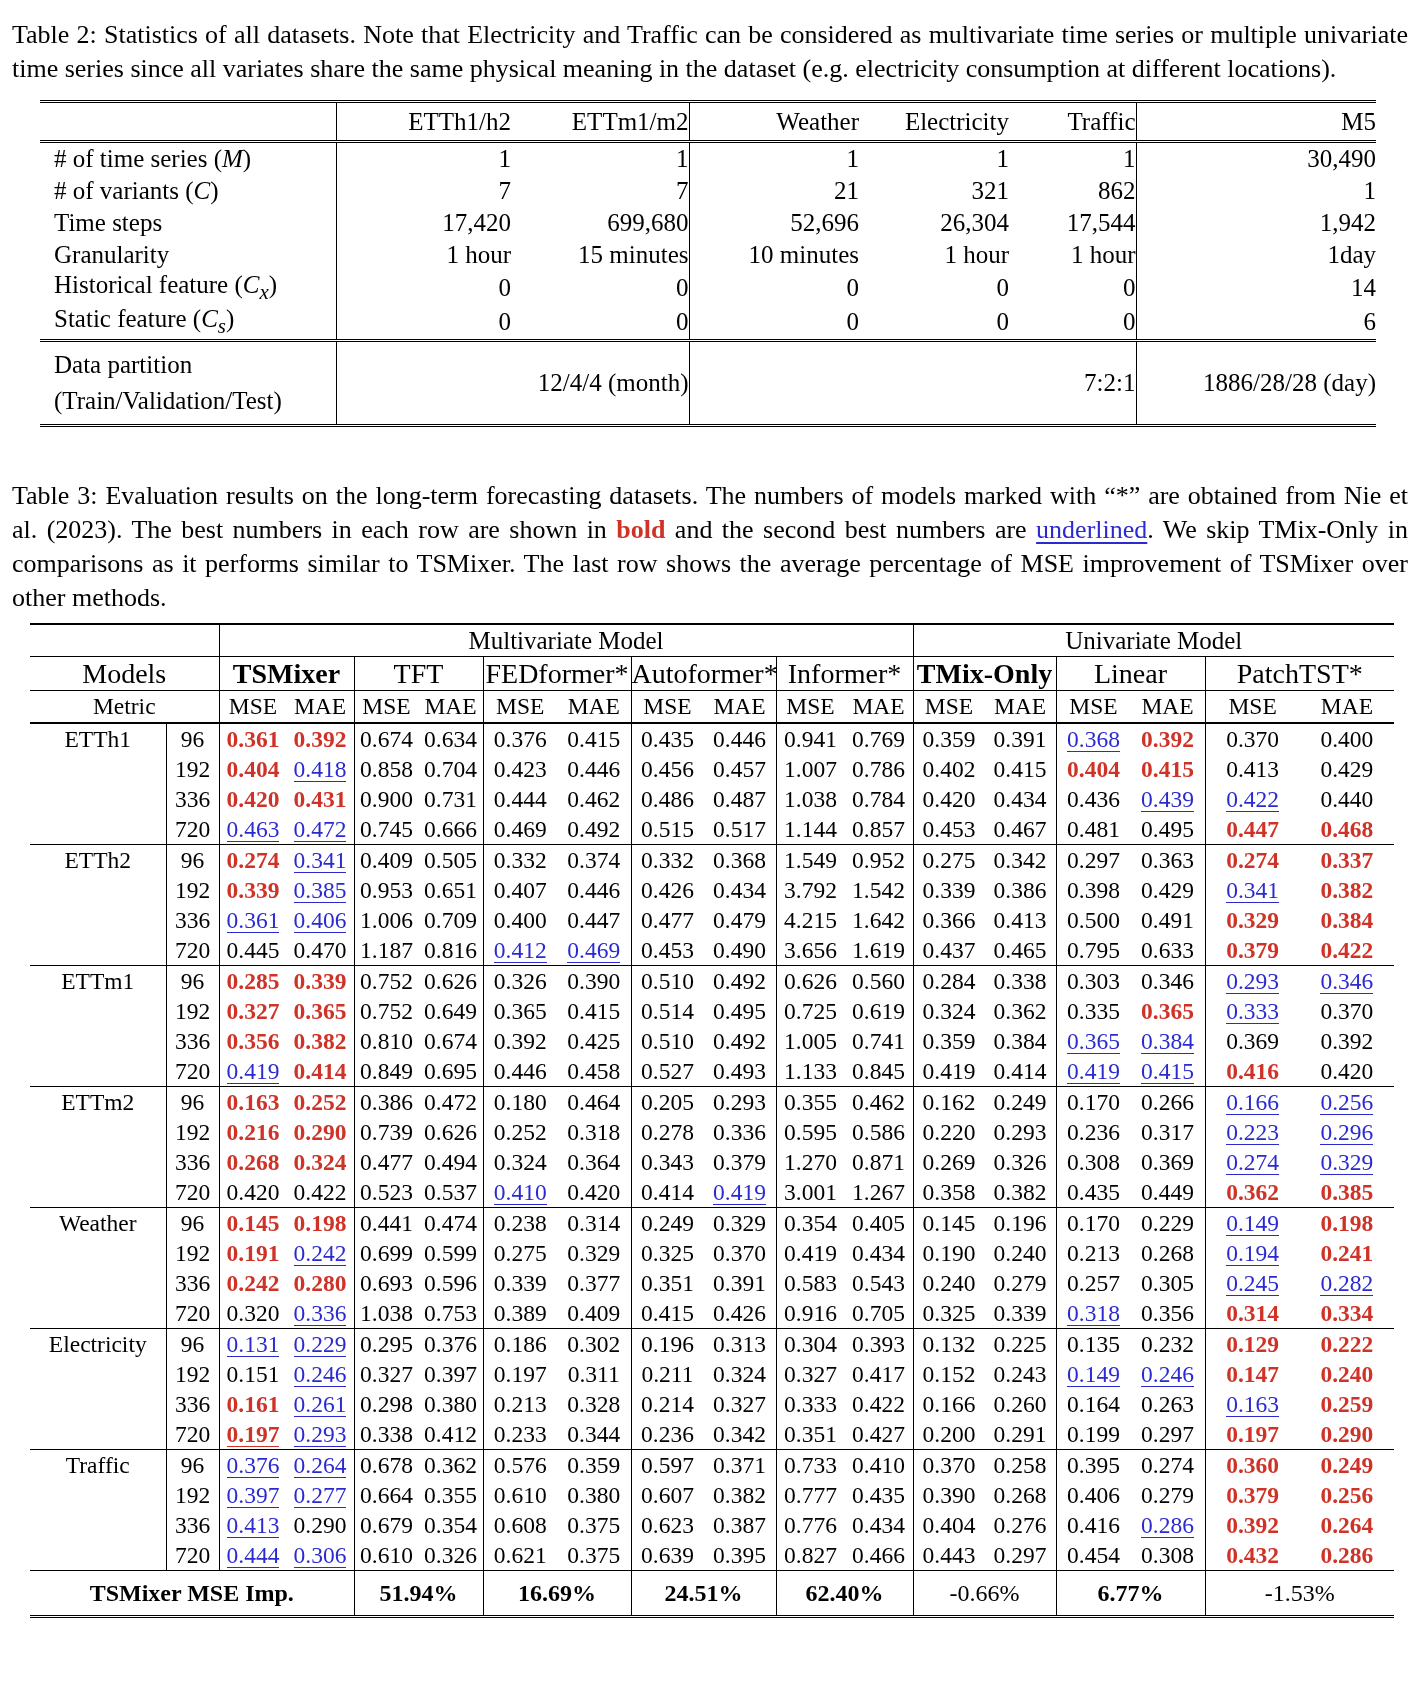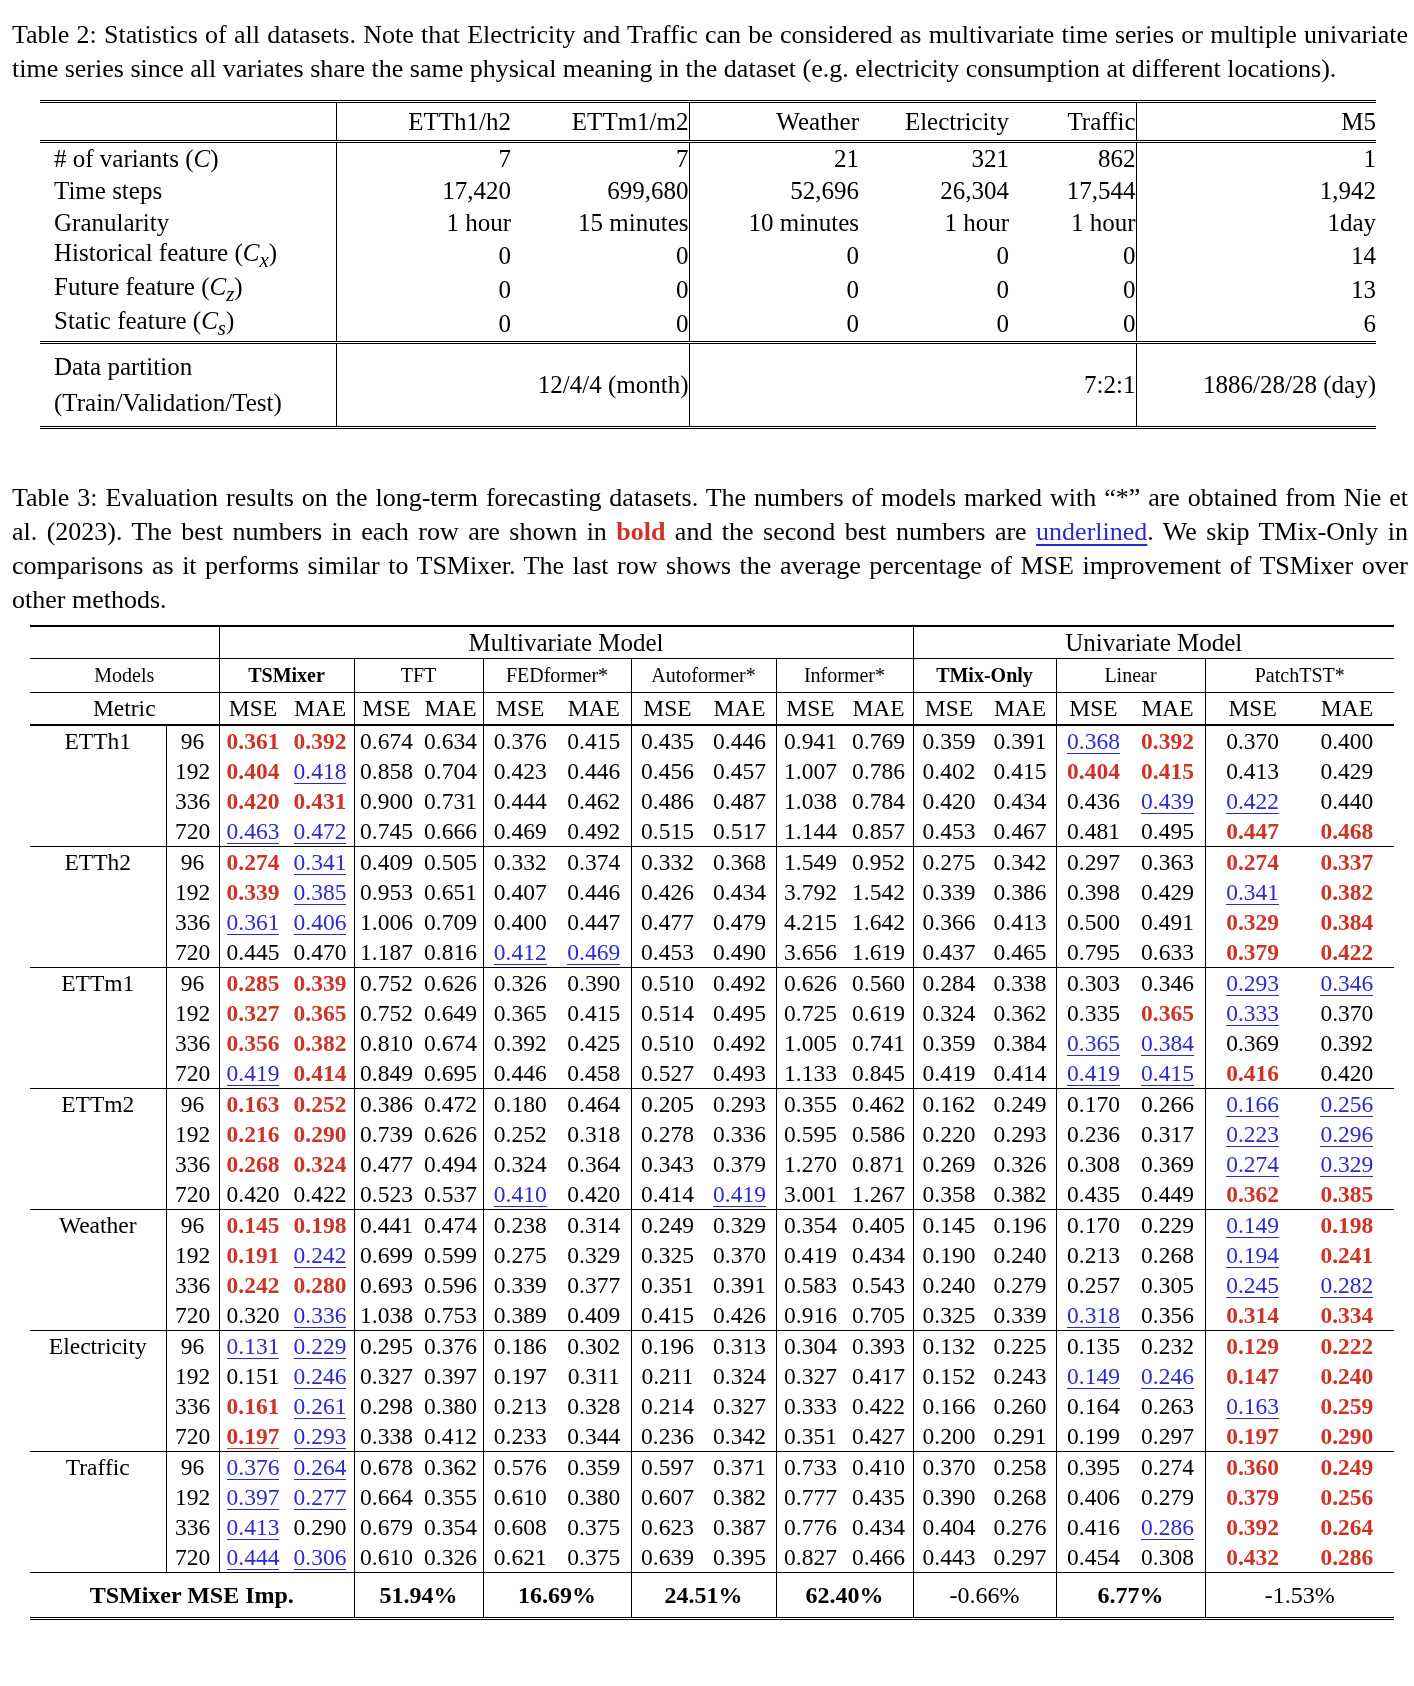--- a/index.html
+++ b/index.html
@@ -42,21 +42,21 @@
   .t3{
     margin-left:18px;margin-top:8px;
     width:1364px;
     border-top:2px solid #000;
     border-bottom:3px double #000;
     font-size:23.5px;
   }
   .t3 td{padding:0;text-align:center;vertical-align:middle;height:30px;}
   .t3 td.m,.t3 td.hz{border-left:1px solid #000;}
   .t3 tr.ghead td{height:31px;border-bottom:1px solid #000;font-size:25px;}
-  .t3 tr.mrow td{height:33px;border-bottom:1px solid #000;font-size:20px;}
+  .t3 tr.mrow td{height:33px;border-bottom:1px solid #000;font-size:28px;}
   .t3 tr.metricrow td{height:31px;border-bottom:2px solid #000;}
   .t3 tr.gfirst td{border-top:1px solid #000;}
   .t3 td.ds{vertical-align:top;line-height:30px;text-align:center;}
   .t3 tr.footer td{border-top:1px solid #000;height:44px;font-size:24px;}
   .t3 .flabel{font-weight:bold;}
   .t3 .mbold{font-weight:bold;}
   .pair{display:flex;width:100%;}
   .pair .half{flex:1;text-align:center;}
   .s-b{color:var(--red);font-weight:bold;}
   .s-u{color:var(--blue);display:inline-block;border-bottom:1.5px solid var(--blue);padding-bottom:0px;line-height:1.05;}
@@ -84,20 +84,29 @@
         <tr class="hdr">
           <td class="lbl"></td>
           <td class="bl">ETTh1/h2</td>
           <td>ETTm1/m2</td>
           <td class="bl">Weather</td>
           <td>Electricity</td>
           <td>Traffic</td>
           <td class="bl">M5</td>
         </tr>
         <tr>
+          <td class="lbl"># of time series (<i>M</i>)</td>
+          <td class="bl">1</td>
+          <td>1</td>
+          <td class="bl">1</td>
+          <td>1</td>
+          <td>1</td>
+          <td class="bl">30,490</td>
+        </tr>
+        <tr>
           <td class="lbl"># of variants (<i>C</i>)</td>
           <td class="bl">7</td>
           <td>7</td>
           <td class="bl">21</td>
           <td>321</td>
           <td>862</td>
           <td class="bl">1</td>
         </tr>
         <tr>
           <td class="lbl">Time steps</td>
@@ -118,29 +127,20 @@
           <td class="bl">1day</td>
         </tr>
         <tr>
           <td class="lbl">Historical feature (<i>C</i><sub><i>x</i></sub>)</td>
           <td class="bl">0</td>
           <td>0</td>
           <td class="bl">0</td>
           <td>0</td>
           <td>0</td>
           <td class="bl">14</td>
-        </tr>
-        <tr>
-          <td class="lbl">Future feature (<i>C</i><sub><i>z</i></sub>)</td>
-          <td class="bl">0</td>
-          <td>0</td>
-          <td class="bl">0</td>
-          <td>0</td>
-          <td>0</td>
-          <td class="bl">13</td>
         </tr>
         <tr>
           <td class="lbl">Static feature (<i>C</i><sub><i>s</i></sub>)</td>
           <td class="bl">0</td>
           <td>0</td>
           <td class="bl">0</td>
           <td>0</td>
           <td>0</td>
           <td class="bl">6</td>
         </tr>

